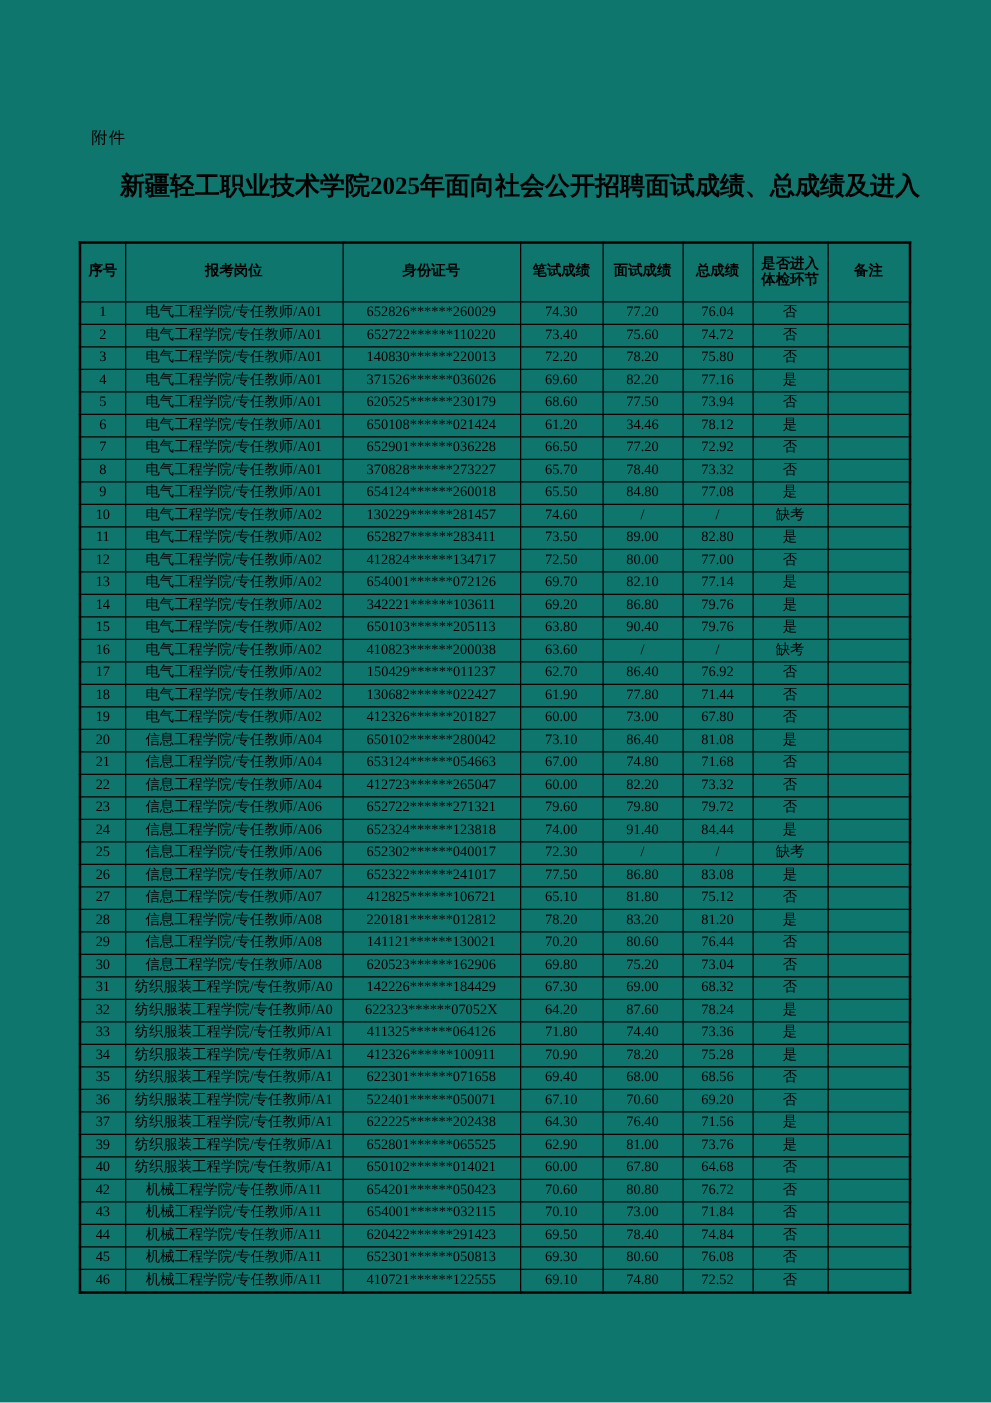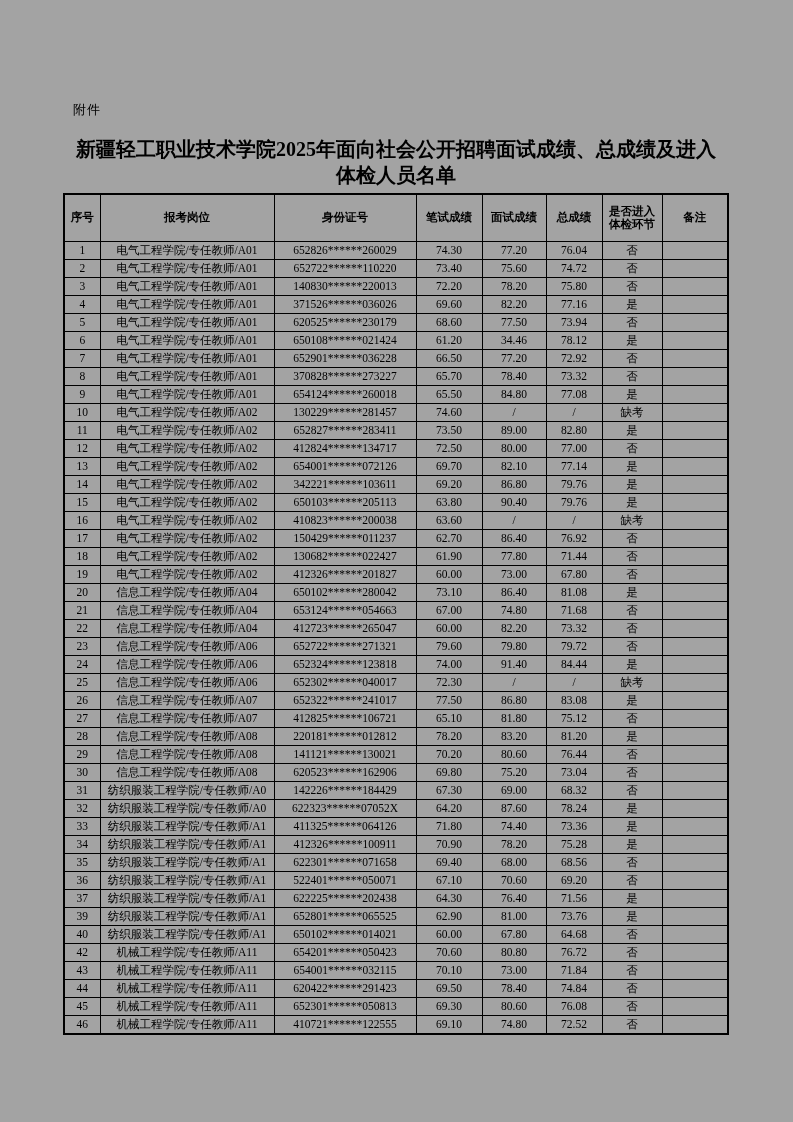--- a/index.html
+++ b/index.html
@@ -8,36 +8,36 @@
     width: 793px;
     height: 1122px;
     background: #ffffff;
     font-family: "Liberation Serif", "DejaVu Serif", serif;
     color: #000000;
   }
   .page {
     position: relative;
     width: 793px;
     height: 1122px;
-    background: #a3a3a3;
+    background: #0f766e;
     overflow: hidden;
   }
   .attachment {
     position: absolute;
     left: 73px;
     top: 101px;
     font-size: 13px;
     letter-spacing: 1px;
   }
   .title {
     position: absolute;
     left: 56px;
     top: 136px;
     width: 680px;
-    text-align: center;
+    text-align: right;
     font-size: 20px;
     font-weight: bold;
     line-height: 26px;
   }
   table.score-table {
     position: absolute;
     left: 63px;
     top: 193px;
     width: 664px;
     border-collapse: collapse;
@@ -65,21 +65,20 @@
     line-height: 17px;
   }
 </style>
 </head>
 <body>
 
 <div class="page">
   <div class="attachment">附件</div>
   <div class="title">
     <div>新疆轻工职业技术学院2025年面向社会公开招聘面试成绩、总成绩及进入</div>
-    <div>体检人员名单</div>
   </div>
 
   <table class="score-table">
     <colgroup>
       <col style="width:36px">
       <col style="width:174px">
       <col style="width:142px">
       <col style="width:66px">
       <col style="width:64px">
       <col style="width:56px">

